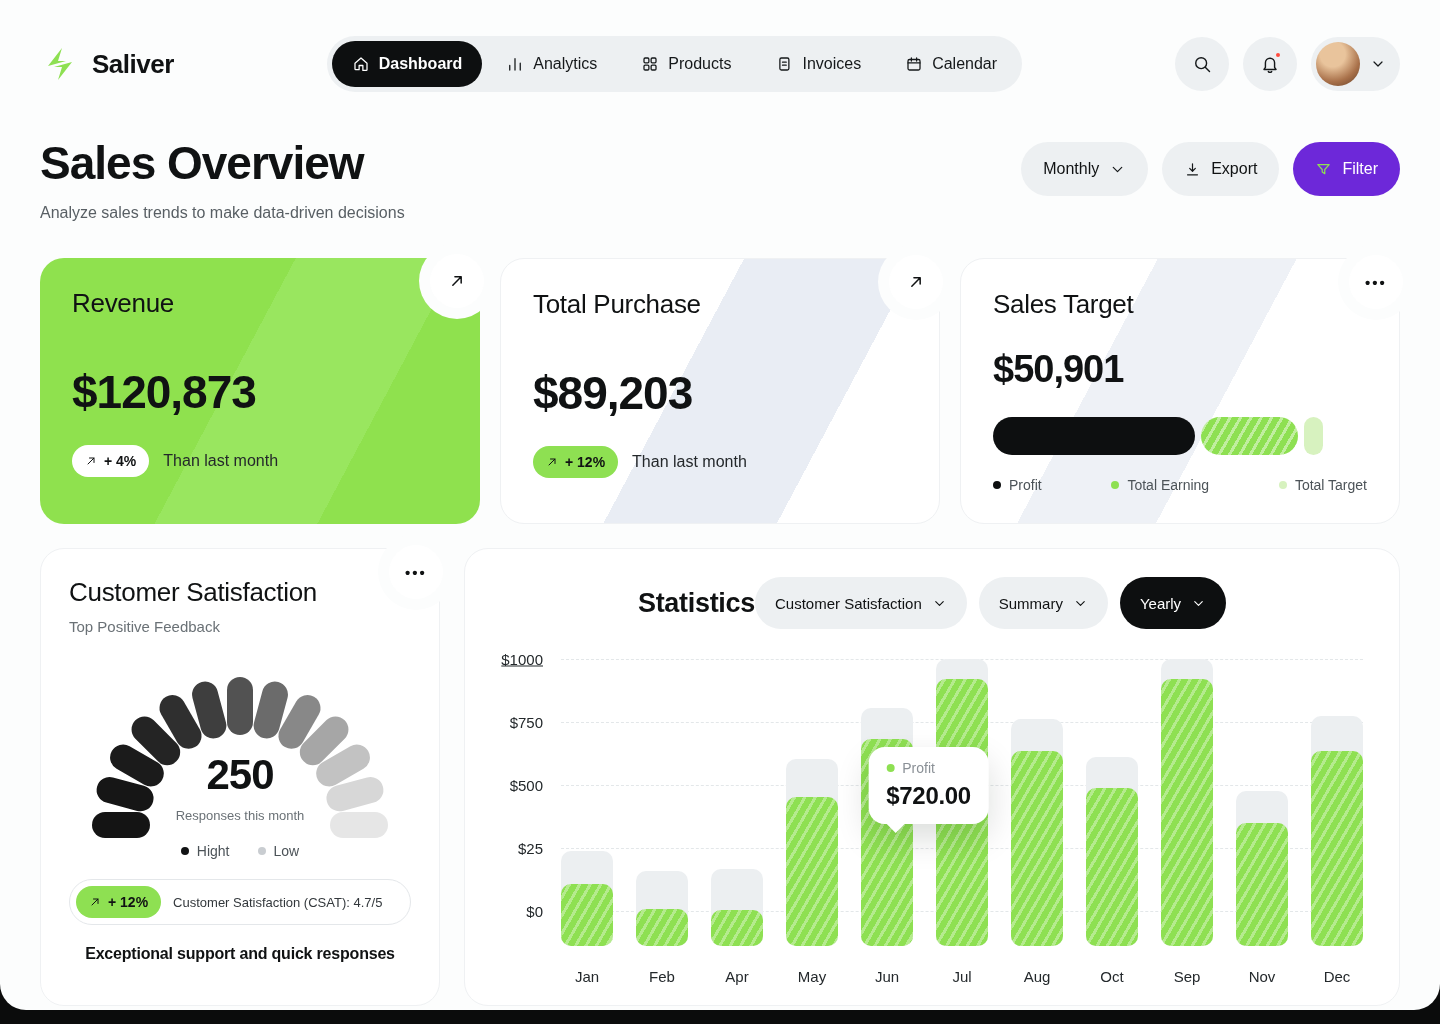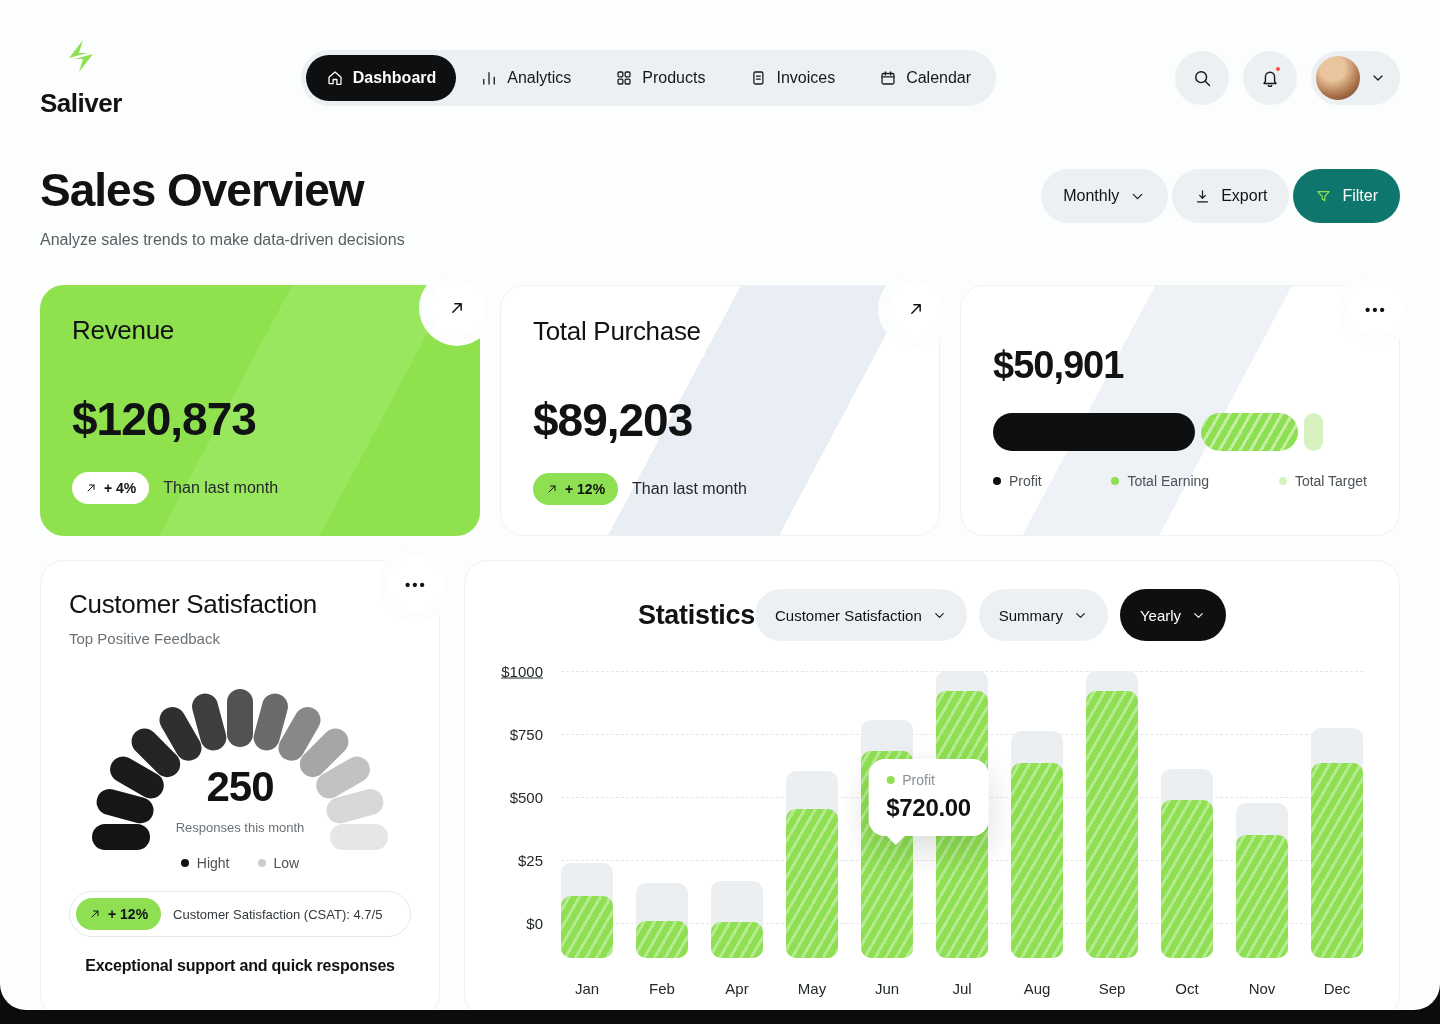--- a/index.html
+++ b/index.html
@@ -14,44 +14,44 @@
     width:1440px; height:1010px;
     background:#fcfdfd;
     border-radius:0 0 26px 26px;
     overflow:hidden;
     position:relative;
   }
   button { font-family:inherit; border:none; background:none; cursor:pointer; color:inherit; }
 
   
   .topbar { display:flex; align-items:center; justify-content:space-between; padding:36px 40px 0 40px; }
-  .brand { display:flex; align-items:center; gap:12px;flex-direction:column; }
+  .brand { display:flex; align-items:center; gap:12px; }
   .brand-logo { width:40px; height:40px; display:flex; align-items:center; justify-content:center; }
   .brand-name { font-size:26px; font-weight:700; letter-spacing:-0.5px; }
   .navwrap { background:#edf0f2; border-radius:28px; padding:5px; display:flex; gap:4px; }
   .nav-pill { display:flex; align-items:center; gap:9px; height:46px; padding:12px 20px; border-radius:23px; font-size:16px; color:#15181a; }
   .nav-pill .nav-ic { width:18px; height:18px; display:inline-flex; }
   .nav-pill svg { width:100%; height:100%; fill:none; stroke:currentColor; stroke-width:1.7; stroke-linecap:round; stroke-linejoin:round; }
   .nav-pill.active { background:#0d0f10; color:#fff; font-weight:600; }
   .top-actions { display:flex; align-items:center; gap:14px; }
   .circle-btn { width:54px; height:54px; border-radius:50%; background:#edf0f2; display:flex; align-items:center; justify-content:center; position:relative; }
   .circle-btn svg { width:20px; height:20px; fill:none; stroke:#15181a; stroke-width:1.7; stroke-linecap:round; stroke-linejoin:round; }
   .noti-dot { position:absolute; top:14px; right:15px; width:8px; height:8px; border-radius:50%; background:#ff4b3e; border:2px solid #edf0f2; }
   .avatar-group { display:flex; align-items:center; gap:10px; background:#edf0f2; border-radius:28px; padding:5px 14px 5px 5px; height:54px; }
   .avatar { width:44px; height:44px; border-radius:50%; background:radial-gradient(circle at 38% 28%, #e9c49c 0 30%, #a9714a 65%, #5f3a22 100%); }
   .avatar-group svg { width:16px; height:16px; fill:none; stroke:#15181a; stroke-width:1.8; stroke-linecap:round; stroke-linejoin:round; }
 
   
   .page-head { display:flex; align-items:flex-start; justify-content:space-between; padding:44px 40px 0 40px; }
   .page-title { font-size:46px; font-weight:700; letter-spacing:-1px; }
   .page-subtitle { margin-top:14px; font-size:16px; color:#585f64; }
-  .head-actions { display:flex; align-items:center; gap:4px; margin-top:6px;justify-content:space-between; }
+  .head-actions { display:flex; align-items:center; gap:14px; margin-top:6px;justify-content:space-between; }
   .pill-btn { display:flex; align-items:center; gap:10px; height:54px; padding:0 22px; border-radius:27px; background:#edf0f2; font-size:16px; font-weight:500; }
   .pill-btn svg { width:17px; height:17px; fill:none; stroke:#15181a; stroke-width:1.7; stroke-linecap:round; stroke-linejoin:round; }
-  .pill-btn.dark { background:#0f766e; color:#fff; }
+  .pill-btn.dark { background:#6d28d9; color:#fff; }
   .pill-btn.dark svg { stroke:#8ee052; }
 
   
   .cards { display:grid; grid-template-columns:repeat(3,1fr); gap:20px; margin:36px 40px 0 40px; }
   .card { border-radius:24px; background:#fff; border:1px solid #eff1f3; position:relative; }
   .sum-card { min-height:246px; padding:30px 32px; }
   .card-revenue { background:linear-gradient(118deg, #8fe14e 0 44%, #99e65f 44% 72%, #8fe14e 72%); border:none; }
   .card-purchase { background:linear-gradient(118deg, #ffffff 0 42%, #e9edf4 42% 72%, #ffffff 72%); }
   .card-target { background:linear-gradient(118deg, #ffffff 0 34%, #eef1f6 34% 58%, #ffffff 58%); }
   .card-title { font-size:26px; font-weight:400; letter-spacing:-0.3px; }
@@ -286,20 +286,21 @@
           <span>+ 12%</span>
         </span>
         <span class="change-note">Than last month</span>
       </div>
     </article>
 
     <article class="card sum-card card-target">
       <button class="corner-btn">
         <span class="dots">•••</span>
       </button>
+      <h2 class="card-title">Sales Target</h2>
       <div class="big-value">$50,901</div>
       <div class="progress">
           <div class="pseg" style="width: 54%; background-color: rgb(13, 15, 16);"></div>
           <div class="pseg striped" style="width: 26%; background-color: rgb(142, 224, 82);"></div>
           <div class="pseg" style="width: 5%; background-color: rgb(215, 242, 191);"></div>
         </div>
       <div class="legend-row">
           <div class="legend-item">
             <span class="legend-dot" style="background:#0d0f10"></span>
             <span>Profit</span>
@@ -471,28 +472,28 @@
                 <div class="bar-track" style="height:287px"></div>
                 <div class="bar" style="height:267px"></div>
                 <div class="bar-label">Jul</div>
               </div>
               <div class="bar-group">
                 <div class="bar-track" style="height:227px"></div>
                 <div class="bar" style="height:195px"></div>
                 <div class="bar-label">Aug</div>
               </div>
               <div class="bar-group">
+                <div class="bar-track" style="height:189px"></div>
+                <div class="bar" style="height:158px"></div>
+                <div class="bar-label">Oct</div>
+              </div>
+              <div class="bar-group">
                 <div class="bar-track" style="height:287px"></div>
                 <div class="bar" style="height:267px"></div>
                 <div class="bar-label">Sep</div>
-              </div>
-              <div class="bar-group">
-                <div class="bar-track" style="height:189px"></div>
-                <div class="bar" style="height:158px"></div>
-                <div class="bar-label">Oct</div>
               </div>
               <div class="bar-group">
                 <div class="bar-track" style="height:155px"></div>
                 <div class="bar" style="height:123px"></div>
                 <div class="bar-label">Nov</div>
               </div>
               <div class="bar-group">
                 <div class="bar-track" style="height:230px"></div>
                 <div class="bar" style="height:195px"></div>
                 <div class="bar-label">Dec</div>

